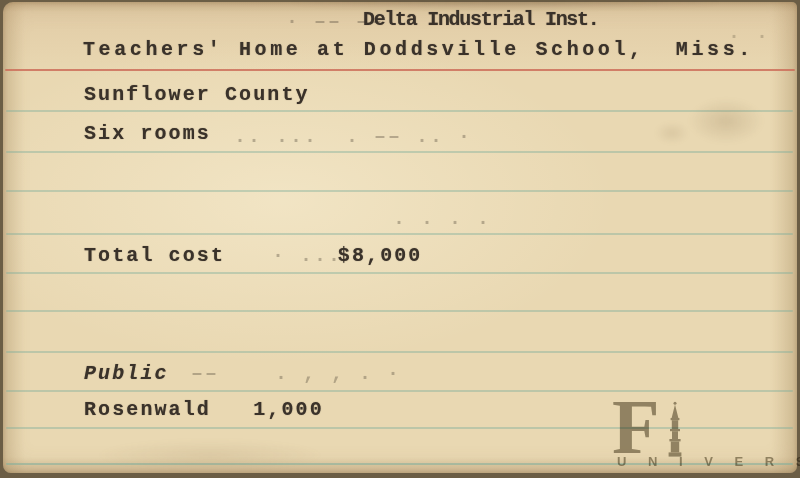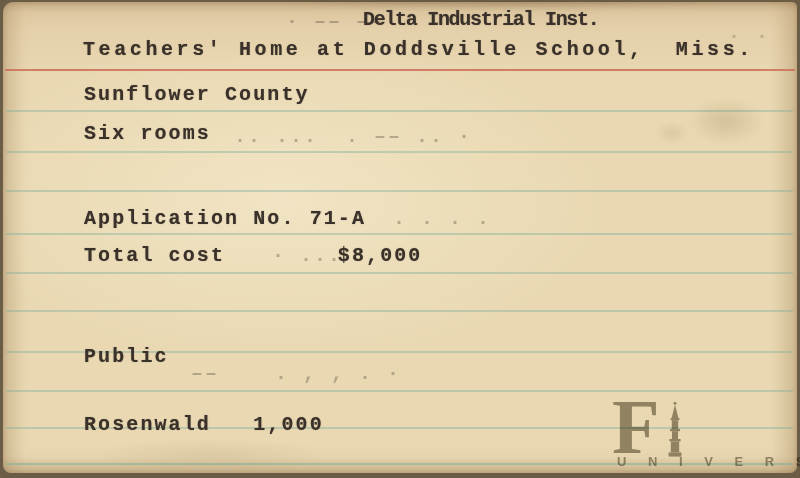--- a/index.html
+++ b/index.html
@@ -52,22 +52,22 @@
   }
   .tw-header{left:363px;top:7px;letter-spacing:-1.3px;}
   .tw-title{left:83px;top:37px;letter-spacing:3.6px;}
   .r0{left:84px;top:82px;}
   .r1{left:84px;top:121px;}
   .r2{left:84px;top:163px;}
   .r3{left:84px;top:206px;}
   .r4{left:84px;top:243px;}
   .r5{left:84px;top:279px;}
   .r6{left:84px;top:325px;}
-  .r7{left:84px;top:344px;}
-  .r8{left:84px;top:412px;}
+  .r7{left:84px;top:361px;font-style:italic;}
+  .r8{left:84px;top:397px;}
   
   .fm{
     position:absolute;font-family:"Liberation Mono","DejaVu Sans Mono",monospace;
     font-weight:700;font-size:20px;line-height:24px;letter-spacing:2px;
     color:rgba(90,80,62,.38);white-space:pre;
   }
   .fm0{left:286px;top:10px;}
   .fm1{left:234px;top:125px;}
   .fm2{left:393px;top:207px;}
   .fm3{left:272px;top:244px;}
@@ -119,21 +119,20 @@
   <div class="fm fm1">.. ...  . –– .. ·</div>
   <div class="fm fm2">. . . .</div>
   <div class="fm fm3">· ...</div>
   <div class="fm fm4">––    . , , . ·</div>
   <div class="fm fm5">· ·</div>
 
   <div class="tw tw-header">Delta Industrial Inst.</div>
   <div class="tw tw-title">Teachers' Home at Doddsville School,  Miss.</div>
   <div class="tw r1">Six rooms</div>
   <div class="tw r0">Sunflower County</div>
-  <div class="tw r3">Application No. 71-A</div>
   <div class="tw r4">Total cost        $8,000</div>
   <div class="tw r7">Public</div>
   <div class="tw r8">Rosenwald   1,000</div>
 
   <div class="fisk">
     <span class="letters">F</span>
     <svg class="tower" width="22" height="56" viewBox="0 0 22 56" fill="currentColor">
       <circle cx="11" cy="2.2" r="1.5"></circle>
       <polygon points="11,3.4 14.4,17 7.6,17"></polygon>
       <rect x="6.6" y="17" width="8.8" height="2.2"></rect>

